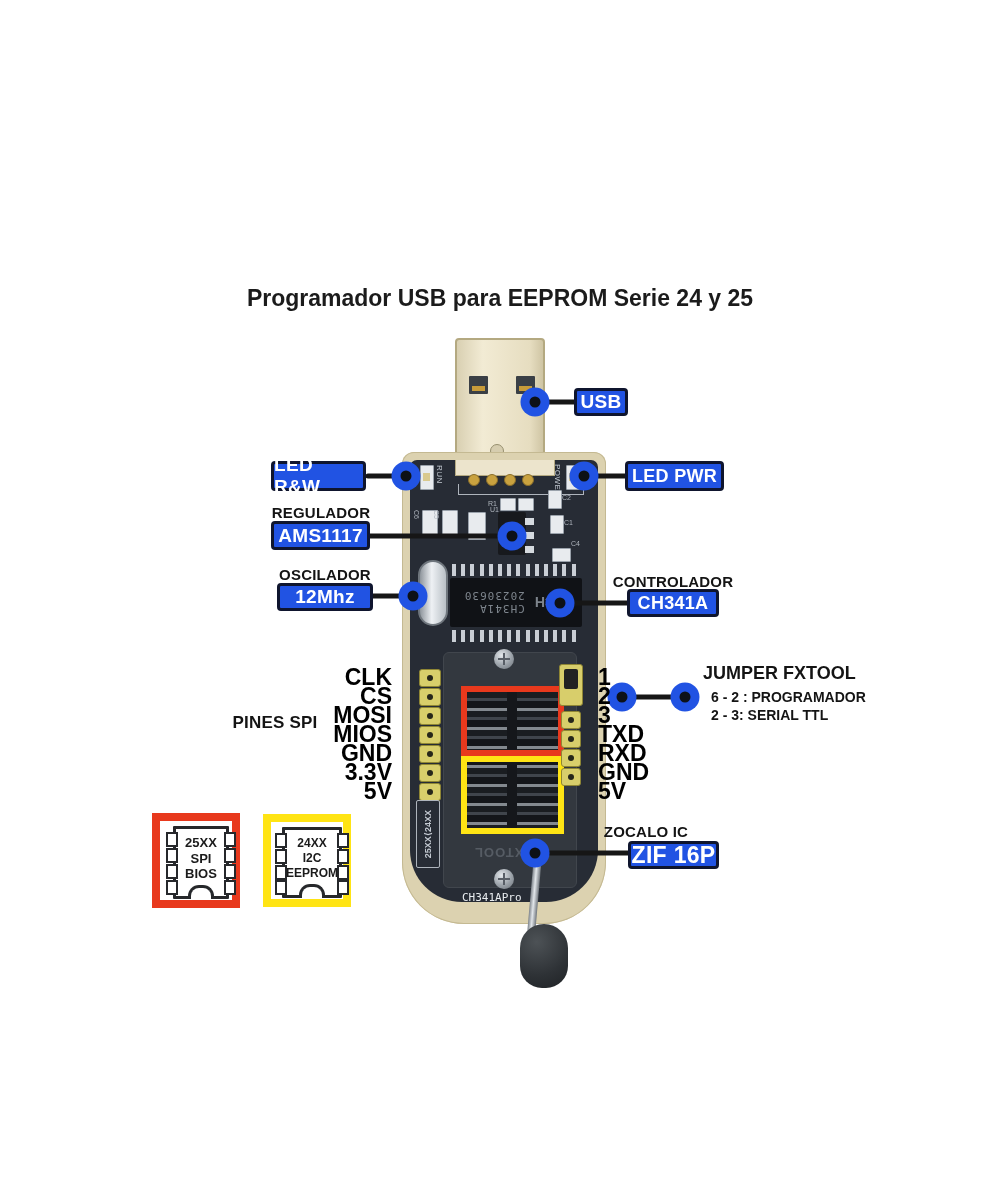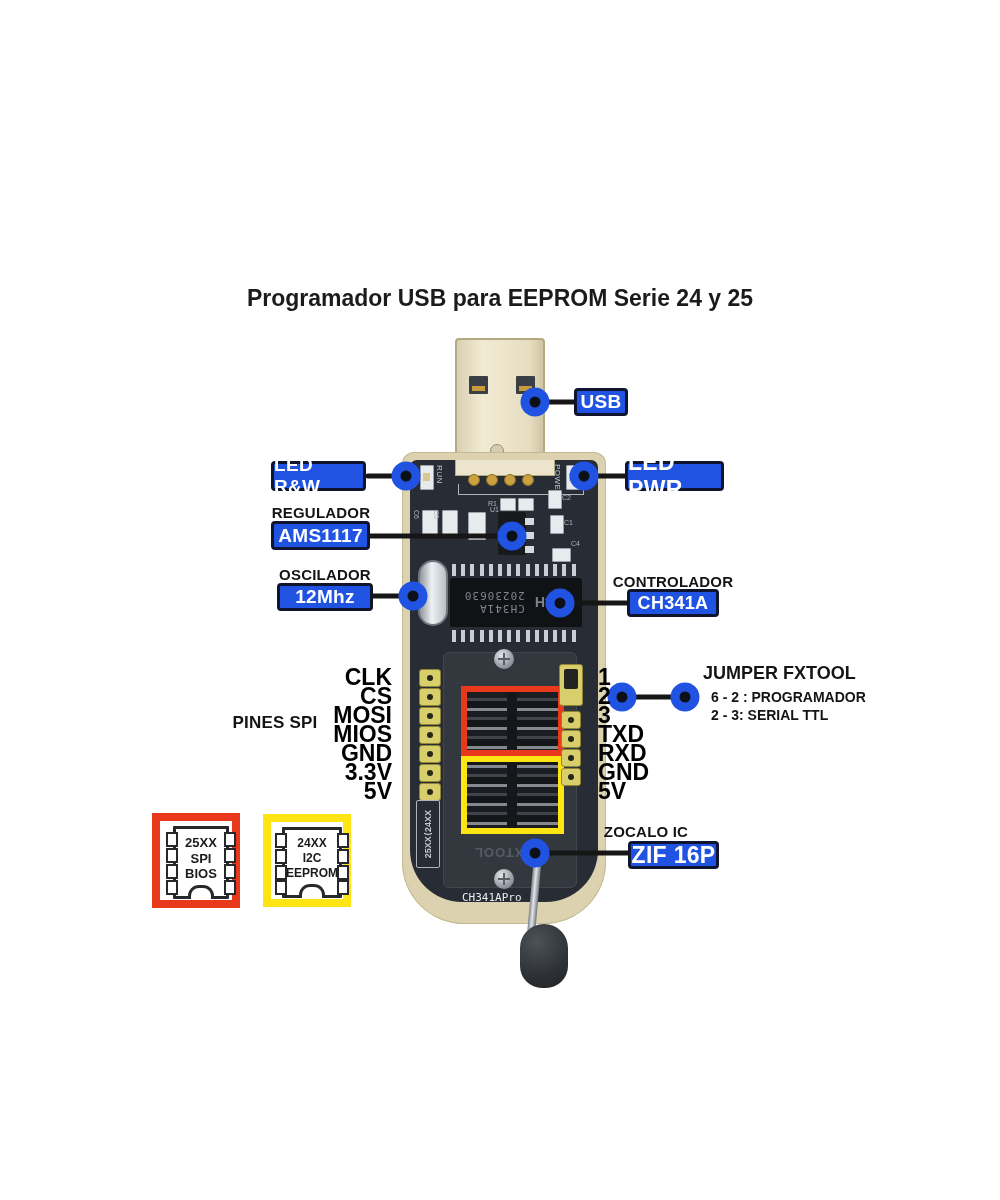--- a/index.html
+++ b/index.html
@@ -201,21 +201,21 @@
       </g>
     <g>
         <circle cx="535" cy="853" r="14.5" fill="#2153e3"></circle>
         <circle cx="535" cy="853" r="5.5" fill="#0d1117"></circle>
       </g>
   </svg>
 
   <div class="badge" style="left:574px;top:388px;width:54px;height:28px;font-size:19px;">USB</div>
 
   <div class="badge" style="left:271px;top:461px;width:95px;height:30px;font-size:19px;">LED R&amp;W</div>
-  <div class="badge" style="left:625px;top:461px;width:99px;height:30px;font-size:23px;">LED PWR</div>
+  <div class="badge" style="left:625px;top:461px;width:99px;height:30px;font-size:18px;">LED PWR</div>
 
   <div class="ltitle" style="left:259px;top:504px;width:124px;">REGULADOR</div>
   <div class="badge" style="left:271px;top:521px;width:99px;height:29px;font-size:19px;">AMS1117</div>
 
   <div class="ltitle" style="left:265px;top:566px;width:120px;">OSCILADOR</div>
   <div class="badge" style="left:277px;top:583px;width:96px;height:28px;font-size:19px;">12Mhz</div>
 
   <div class="ltitle" style="left:611px;top:573px;width:124px;">CONTROLADOR</div>
   <div class="badge" style="left:627px;top:589px;width:92px;height:28px;font-size:18px;">CH341A</div>
 

